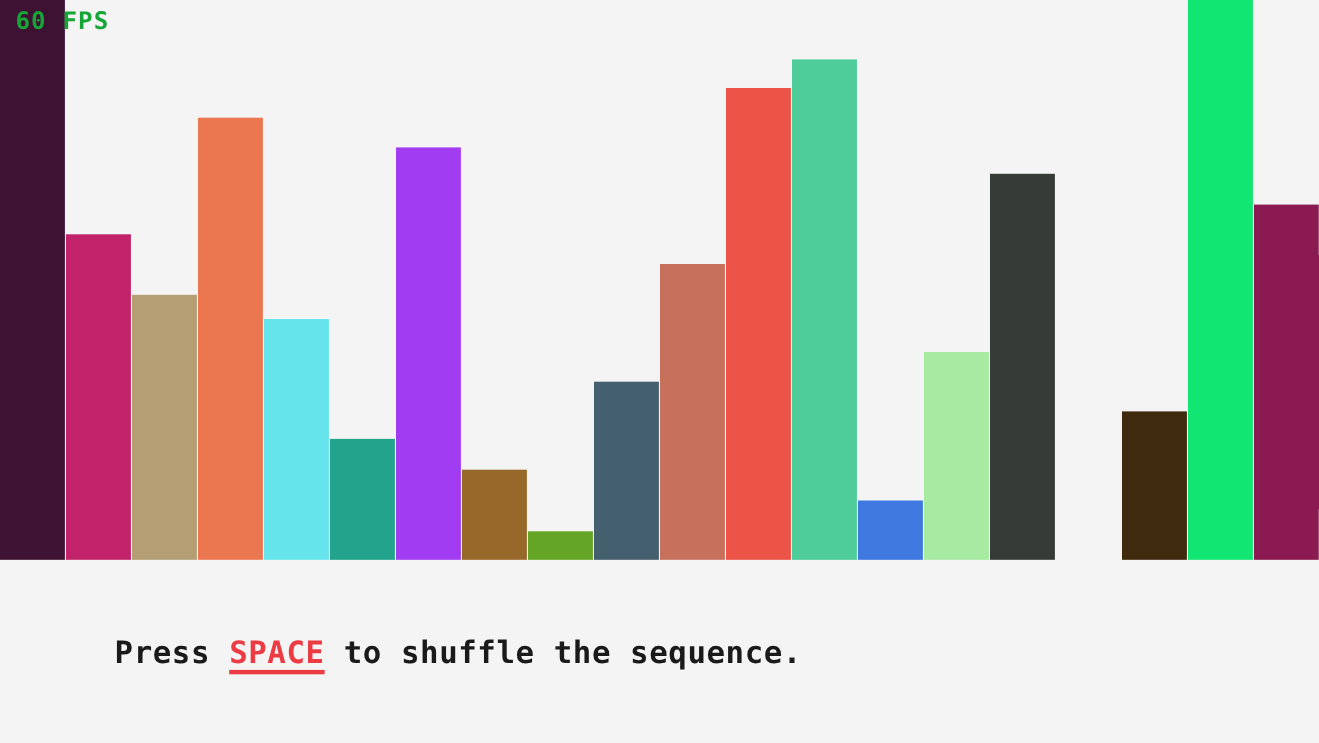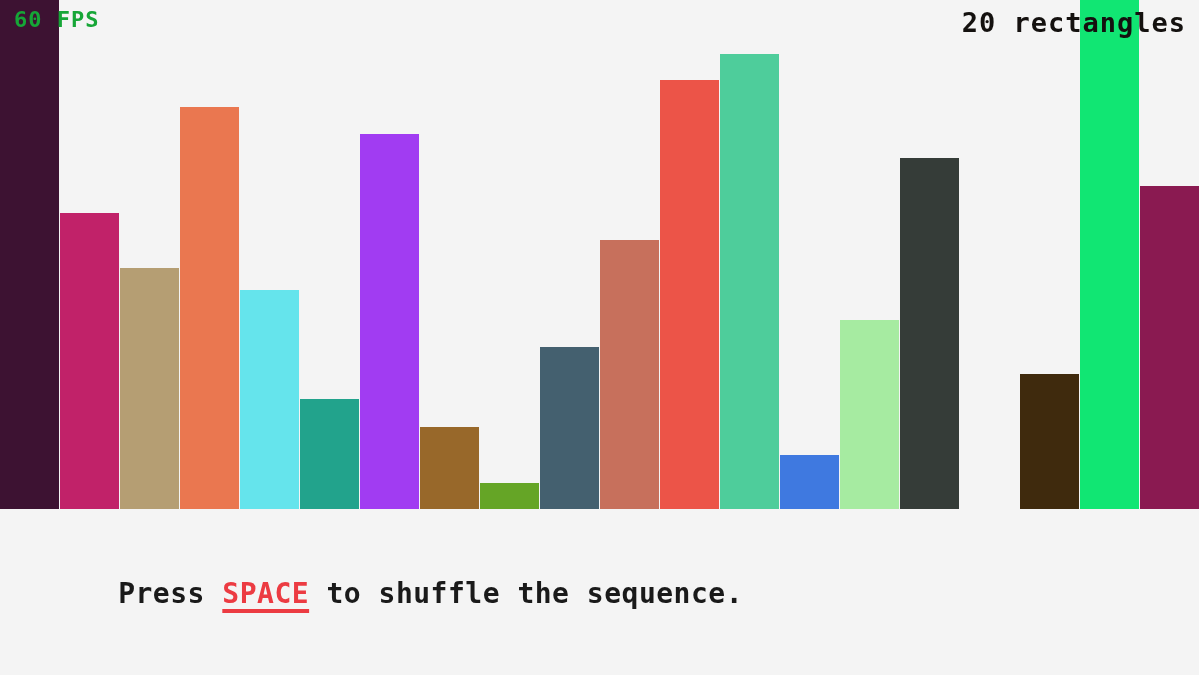--- a/index.html
+++ b/index.html
@@ -49,21 +49,20 @@
     color: #14110f;
     white-space: pre;
     z-index: 20;
   }
   #instructions {
     position: absolute;
     left: 0;
     top: 509px;
     width: 1199px;
     height: 166px;
-    padding-left: 14px;
     box-sizing: border-box;
     background: #f4f4f4;
     z-index: 30;
   }
   .instr-line {
     font-size: 28px;
     line-height: 48px;
     color: #1a1a1a;
     white-space: pre;
     font-weight: 700;
@@ -99,21 +98,20 @@
       <div class="bar" style="left: 780px; width: 59px; height: 54px; background: rgb(63, 121, 224);"></div>
       <div class="bar" style="left: 840px; width: 59px; height: 189px; background: rgb(166, 235, 161);"></div>
       <div class="bar" style="left: 900px; width: 59px; height: 351px; background: rgb(53, 60, 56);"></div>
       <div class="bar" style="left: 960px; width: 59px; height: 0px; background: rgb(244, 244, 244);"></div>
       <div class="bar" style="left: 1020px; width: 59px; height: 135px; background: rgb(63, 42, 13);"></div>
       <div class="bar" style="left: 1080px; width: 59px; height: 509px; background: rgb(17, 230, 115);"></div>
       <div class="bar" style="left: 1140px; width: 59px; height: 323px; background: rgb(138, 26, 81);"></div>
     </div>
 
   <div id="fps-counter" style="color: rgb(22, 166, 55);">60 FPS</div>
-  <div id="rect-count" style="color: rgb(20, 17, 15);">20 rectangles</div>
 
   <div id="instructions">
     <div class="instr-line">
       <span>Press </span><span class="keycap" style="color: rgb(236, 59, 66);">SPACE</span><span> to shuffle the sequence.</span>
     </div>
     <div class="instr-line">
       
     </div>
 
   </div>

